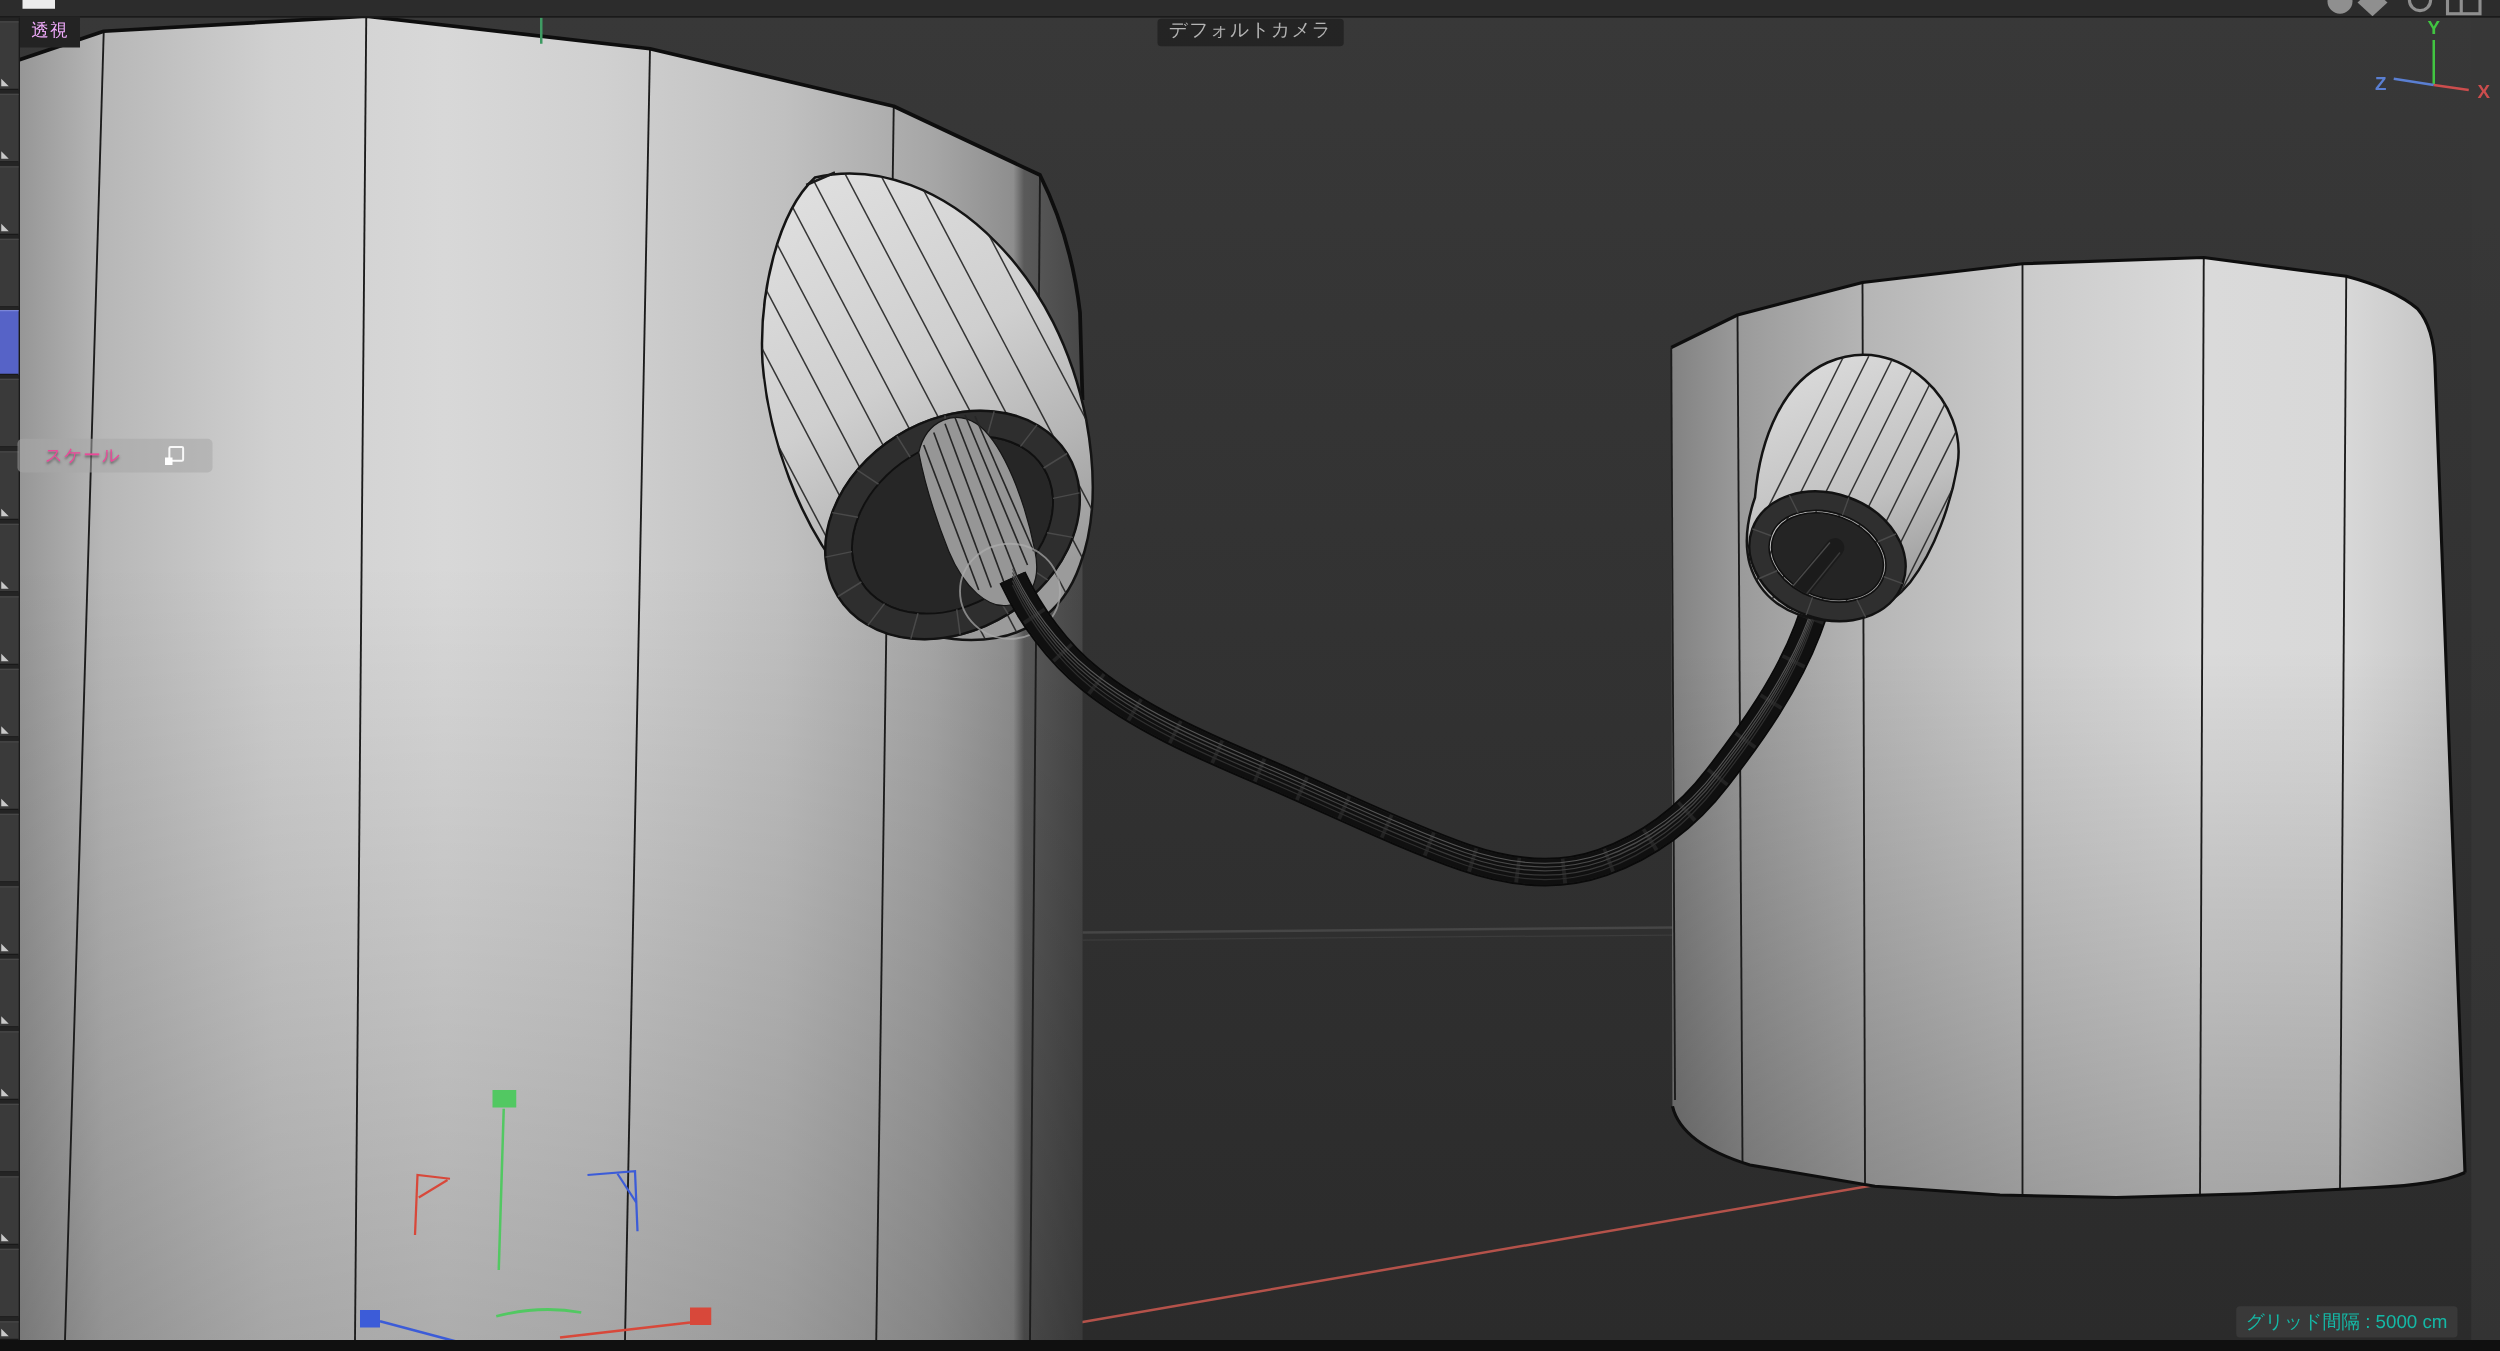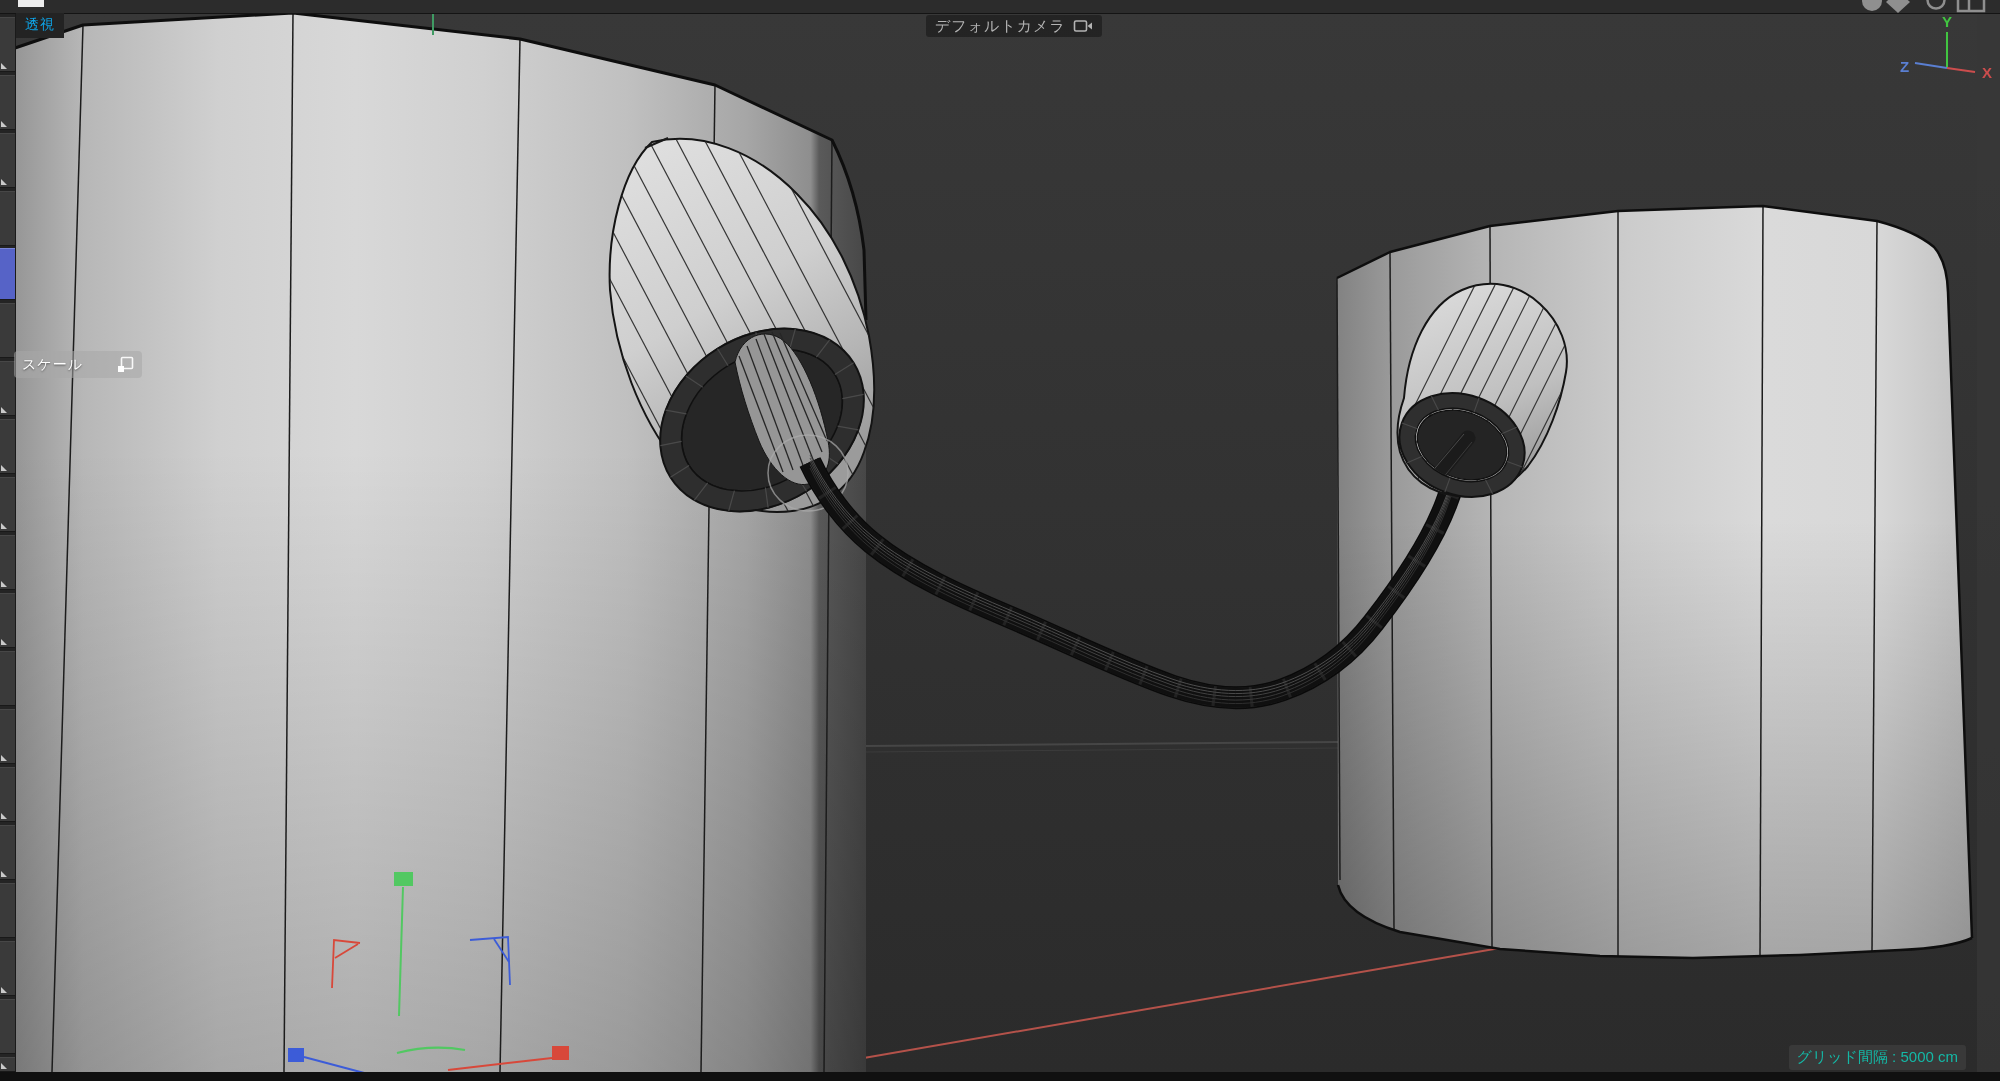--- a/index.html
+++ b/index.html
@@ -17,28 +17,28 @@
            z-index:4;overflow:hidden;border-right:1px solid #1a1a1a;}
   .tool-btn{position:absolute;left:0;width:15px;background:#3a3a3a;border-top:1px solid #474747;
             border-bottom:1px solid #191919;box-sizing:border-box;}
   .tool-btn.active{background:#5663c7;border-top-color:#7a85d8;}
   .tool-btn .submenu-corner{position:absolute;left:1px;bottom:2px;width:0;height:0;
             border-bottom:6px solid #c9c9c9;border-right:6px solid transparent;}
 
   .bottombar{position:absolute;left:0;top:1072px;width:2000px;height:9px;background:#101010;z-index:5;}
 
   .hud{position:absolute;z-index:6;}
-  .proj-label{left:16px;top:13px;background:#232323;color:#0ea5e9;font-size:14px;
+  .proj-label{left:16px;top:13px;background:#232323;color:#f0abfc;font-size:14px;
               padding:3px 9px 4px 9px;letter-spacing:1px;}
   .cam-label{left:926px;top:15px;height:22px;display:flex;align-items:center;gap:7px;
              background:rgba(20,20,20,.55);border-radius:3px;padding:0 9px;
-             color:#b4b4b4;font-size:15px;letter-spacing:1px;}
+             color:#b4b4b4;font-size:15px;letter-spacing:1px;flex-direction:column;}
   .scale-tooltip{left:14px;top:351px;width:112px;height:27px;display:flex;align-items:center;
              justify-content:space-between;background:rgba(168,168,168,.55);border-radius:4px;
-             padding:0 8px;color:#ffffff;font-size:14px;letter-spacing:1px;
+             padding:0 22px;color:#ec4899;font-size:14px;letter-spacing:1px;
              text-shadow:0 1px 2px rgba(0,0,0,.5);}
   .grid-label{right:34px;top:1045px;background:rgba(90,90,90,.30);border-radius:3px;
              padding:3px 8px;color:#14b8a6;font-size:15px;}
   .axis-gizmo{right:3px;top:13px;}
   .axis-gizmo text{font-size:15px;font-weight:700;font-family:"Liberation Sans",sans-serif;}
 </style>
 </head>
 <body>
 
 <div class="app">

